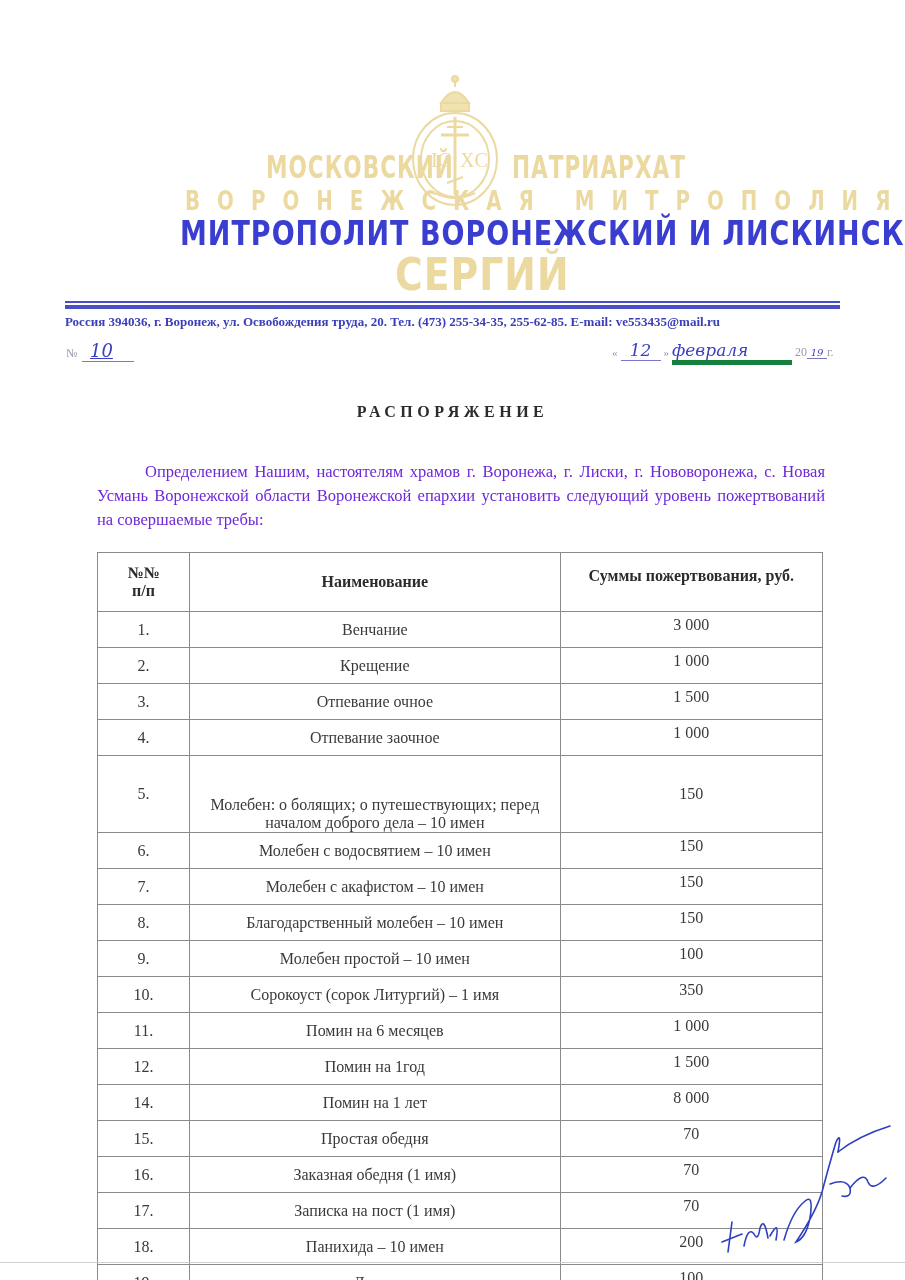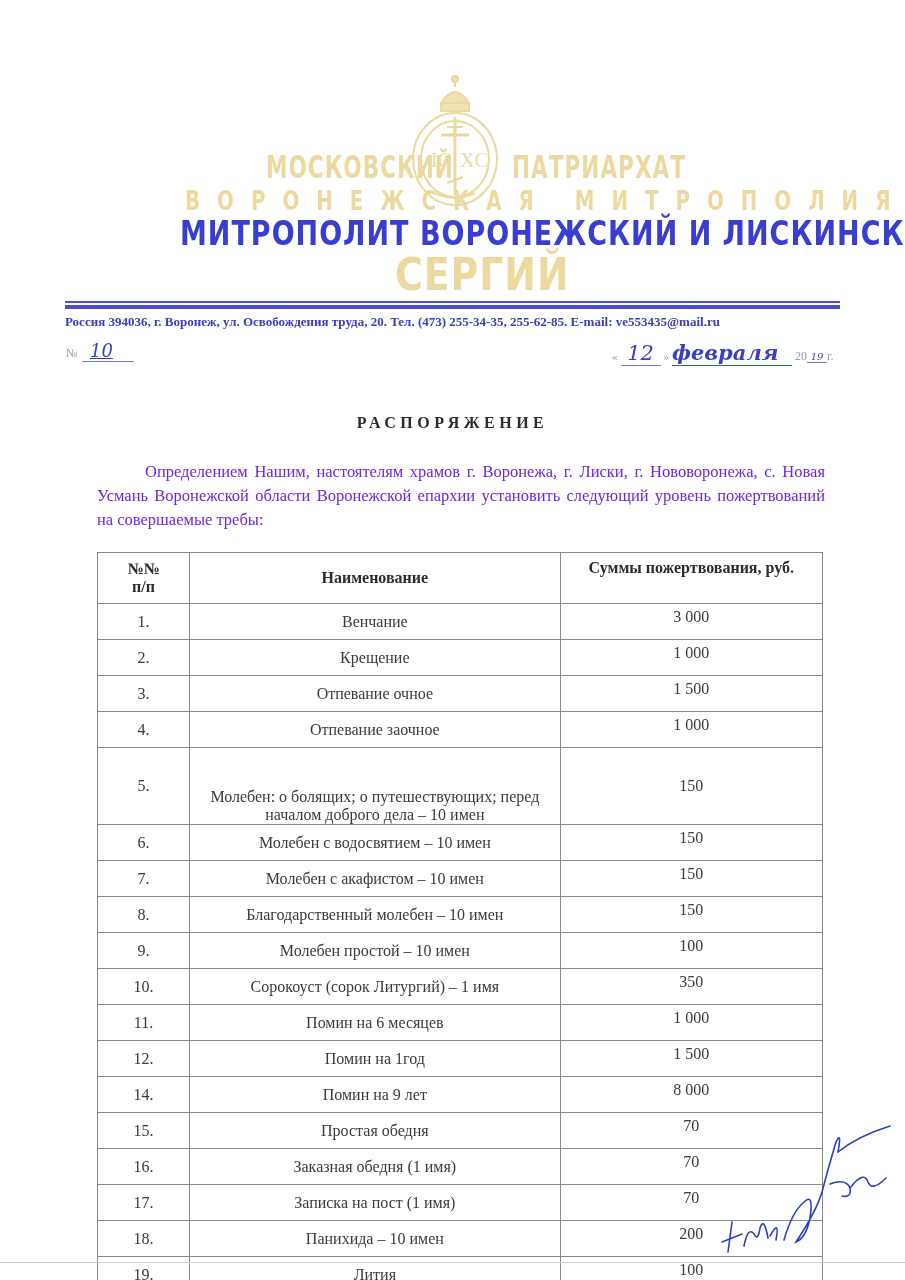--- a/index.html
+++ b/index.html
@@ -21,27 +21,27 @@
 
   .rule-thin { left: 65px; top: 301px; width: 775px; height: 2px; background: #4a4ec8; }
   .rule-thick { left: 65px; top: 305px; width: 775px; height: 4px; background: #4a4ec8; }
   .address { left: 65px; top: 314px; width: 790px; font-size: 13px; font-weight: bold; color: #3a3eb8; white-space: nowrap; font-family: "Liberation Serif", serif; }
 
   .no-label { left: 66px; top: 346px; font-size: 12px; color: #9a96b0; }
   .no-value { left: 82px; top: 340px; width: 44px; border-bottom: 1px solid #7a78c8; font-size: 18px; font-style: italic; color: #3a3ec0; padding-left: 8px; font-family: "DejaVu Serif", serif; text-decoration: underline; }
 
   .date { left: 612px; top: 340px; font-size: 12px; color: #9a96b0; white-space: nowrap; }
   .date .q { font-size: 11px; }
-  .date .hand { font-style: italic; color: #3a3ec0; font-family: "DejaVu Serif", serif; font-size: 21px; }
+  .date .hand { font-style: italic; color: #3a3ec0; font-family: "DejaVu Serif", serif; font-size: 17px; }
   .date .d { display: inline-block; width: 40px; border-bottom: 1px solid #7a78c8; text-align: center; }
-  .date .m { display: inline-block; width: 120px; border-bottom: 1px solid #15803d; font-weight: bold; }
+  .date .m { display: inline-block; width: 120px; border-bottom: 5px solid #15803d; }
   .date .y { display: inline-block; width: 20px; border-bottom: 1px solid #7a78c8; text-align: center; font-size: 10px; }
 
   
-  .doc-title { left: 0; top: 414px; width: 905px; text-align: center; font-size: 16px; font-weight: bold; letter-spacing: 4.5px; color: #2c2c2c; }
+  .doc-title { left: 0; top: 403px; width: 905px; text-align: center; font-size: 16px; font-weight: bold; letter-spacing: 4.5px; color: #2c2c2c; }
   .intro { left: 97px; top: 460px; width: 728px; font-size: 16.5px; line-height: 24px; text-align: justify; color: #6d28d9; text-indent: 48px; }
 
   
   table.fees { position: absolute; left: 97px; top: 552px; width: 726px; border-collapse: collapse; font-size: 16px; color: #3a3a3a; }
   table.fees td, table.fees th { border: 1px solid #8a8a8a; text-align: center; padding: 0; }
   table.fees th { font-weight: bold; height: 44px; color: #2c2c2c; line-height: 18px; }
   table.fees td { height: 31px; line-height: 18px; }
   table.fees tr.tall td { height: 38px; }
   .c1 { width: 92px; }
   .c2 { width: 370px; }
@@ -99,21 +99,21 @@
 </div>
 
 <div class="abs doc-title">РАСПОРЯЖЕНИЕ</div>
 <div class="abs intro">Определением Нашим, настоятелям храмов г. Воронежа, г. Лиски, г. Нововоронежа, с. Новая Усмань Воронежской области Воронежской епархии установить следующий уровень пожертвований на совершаемые требы:</div>
 
 <table class="fees">
   <thead>
     <tr>
       <th class="c1"><span style="display:inline-block;width:40px;">№№ п/п</span></th>
       <th class="c2">Наименование</th>
-      <th class="c3" style="vertical-align:top;padding-top:6px;">Суммы пожертвования, руб.</th>
+      <th class="c3" style="vertical-align:top;padding-top:14px;">Суммы пожертвования, руб.</th>
     </tr>
   </thead>
   <tbody>
     <tr>
         <td>1.</td>
         <td>Венчание</td>
         <td class="amt">3 000</td>
       </tr>
     <tr>
         <td>2.</td>
@@ -165,21 +165,21 @@
         <td>Помин на 6 месяцев</td>
         <td class="amt">1 000</td>
       </tr>
     <tr>
         <td>12.</td>
         <td>Помин на 1год</td>
         <td class="amt">1 500</td>
       </tr>
     <tr>
         <td>14.</td>
-        <td>Помин на 9 лет</td>
+        <td>Помин на 1 лет</td>
         <td class="amt">8 000</td>
       </tr>
     <tr>
         <td>15.</td>
         <td>Простая обедня</td>
         <td class="amt">70</td>
       </tr>
     <tr>
         <td>16.</td>
         <td>Заказная обедня (1 имя)</td>

